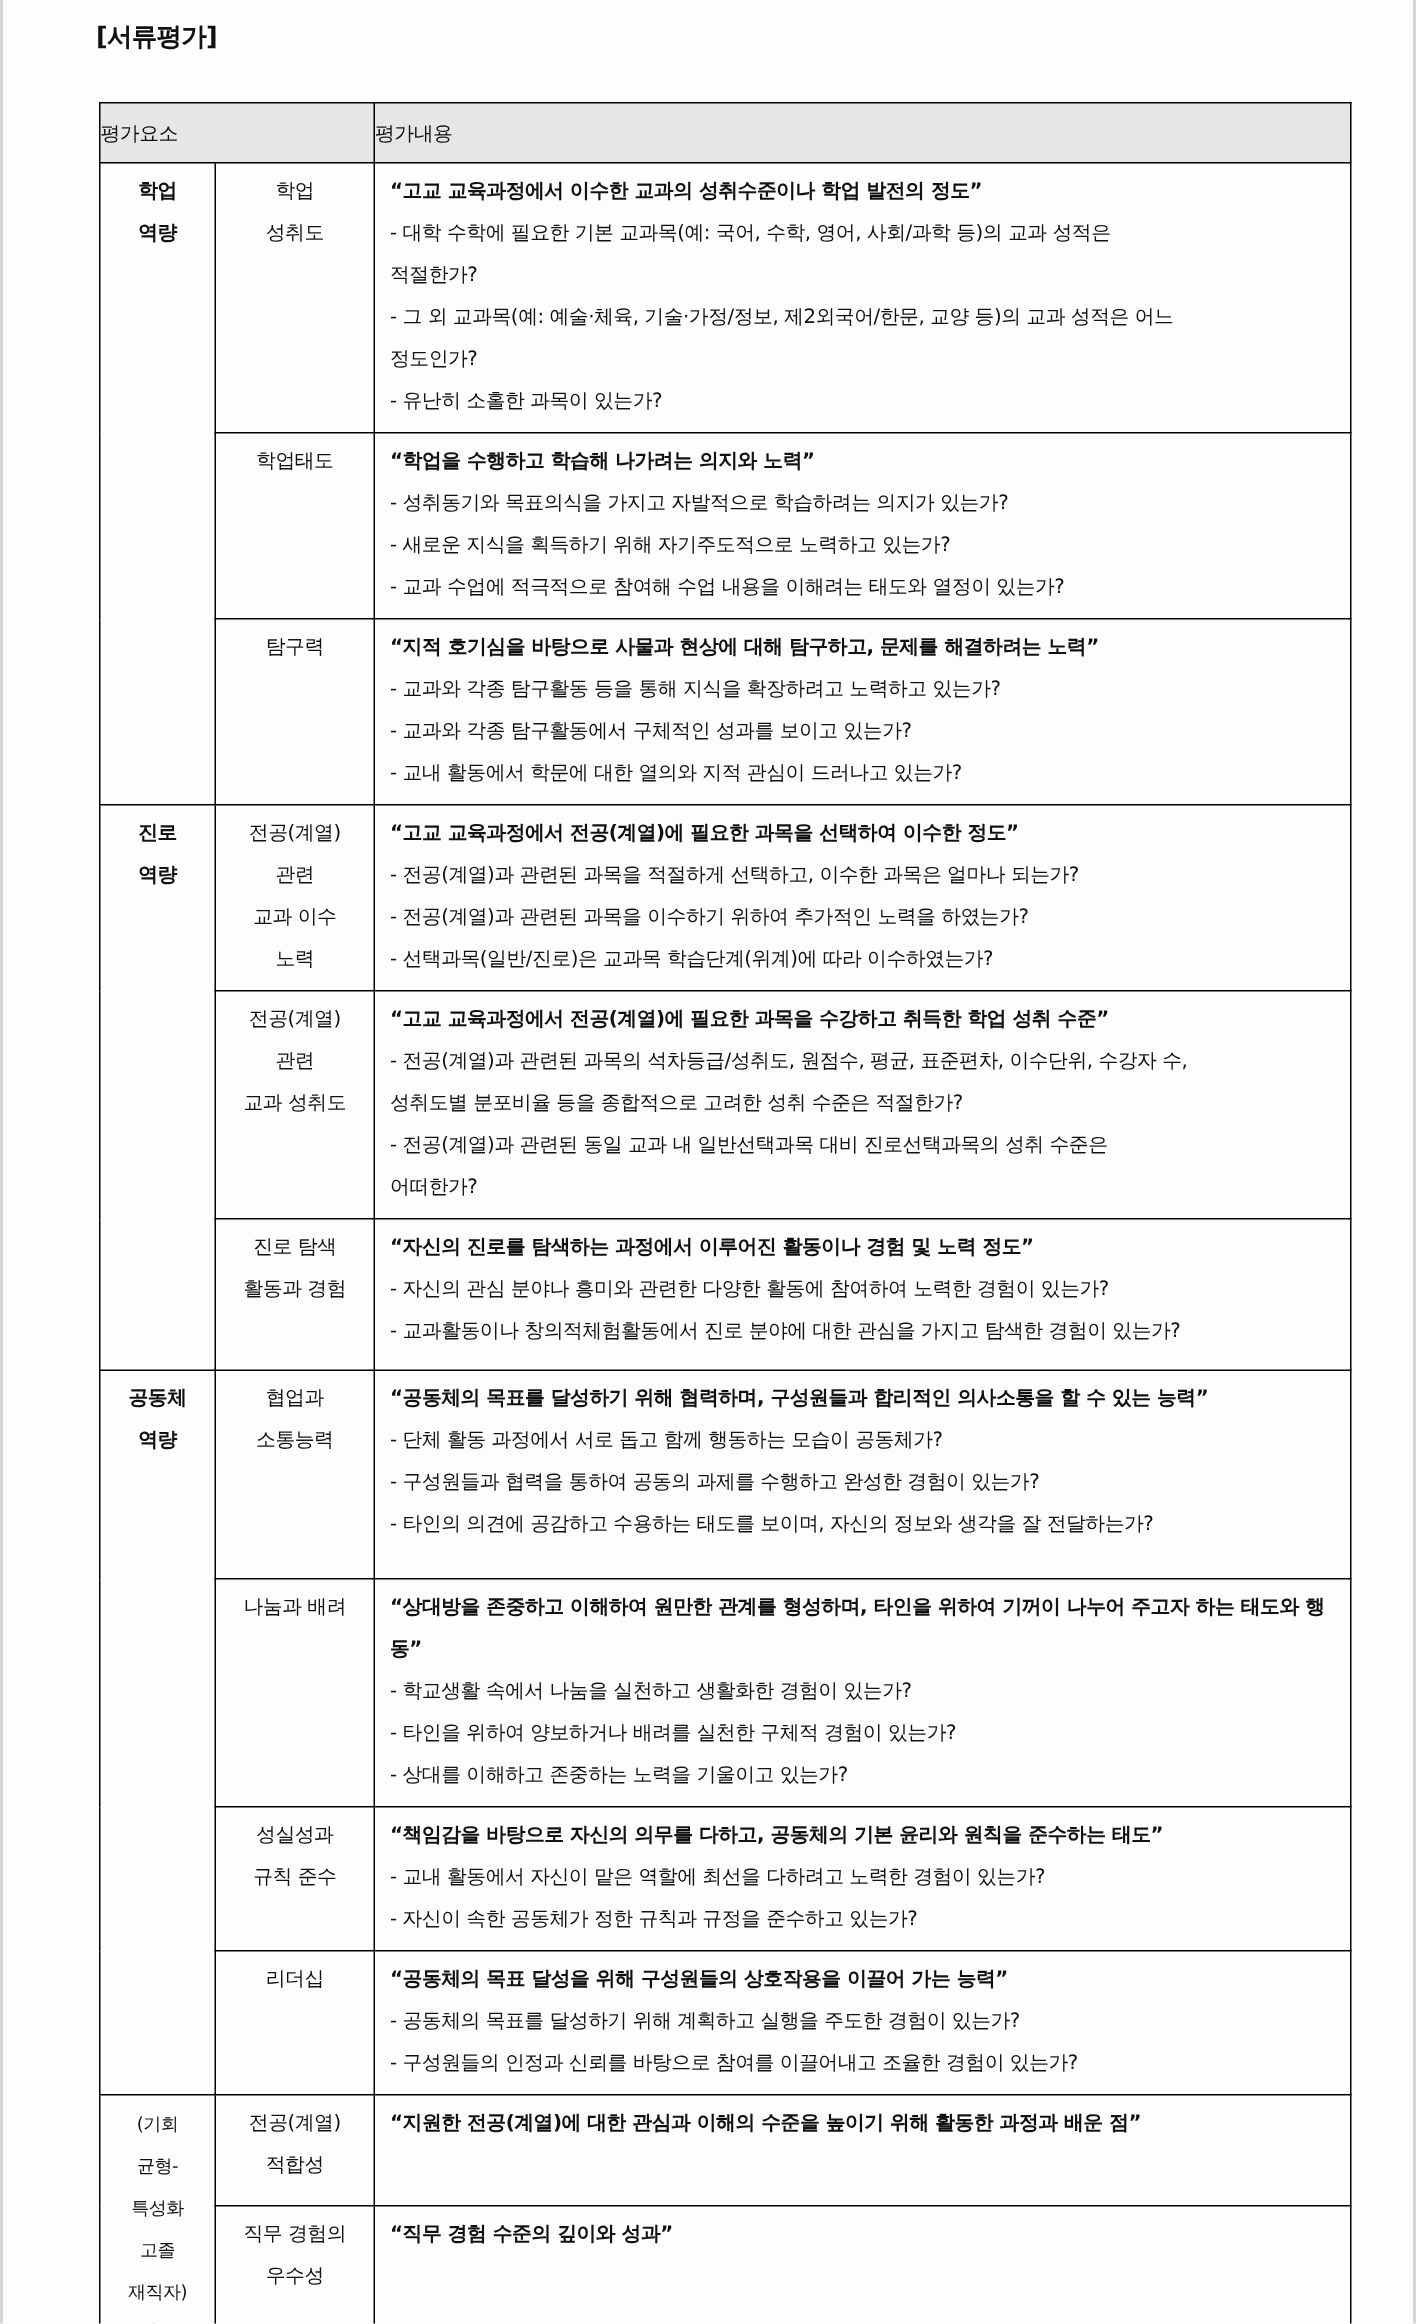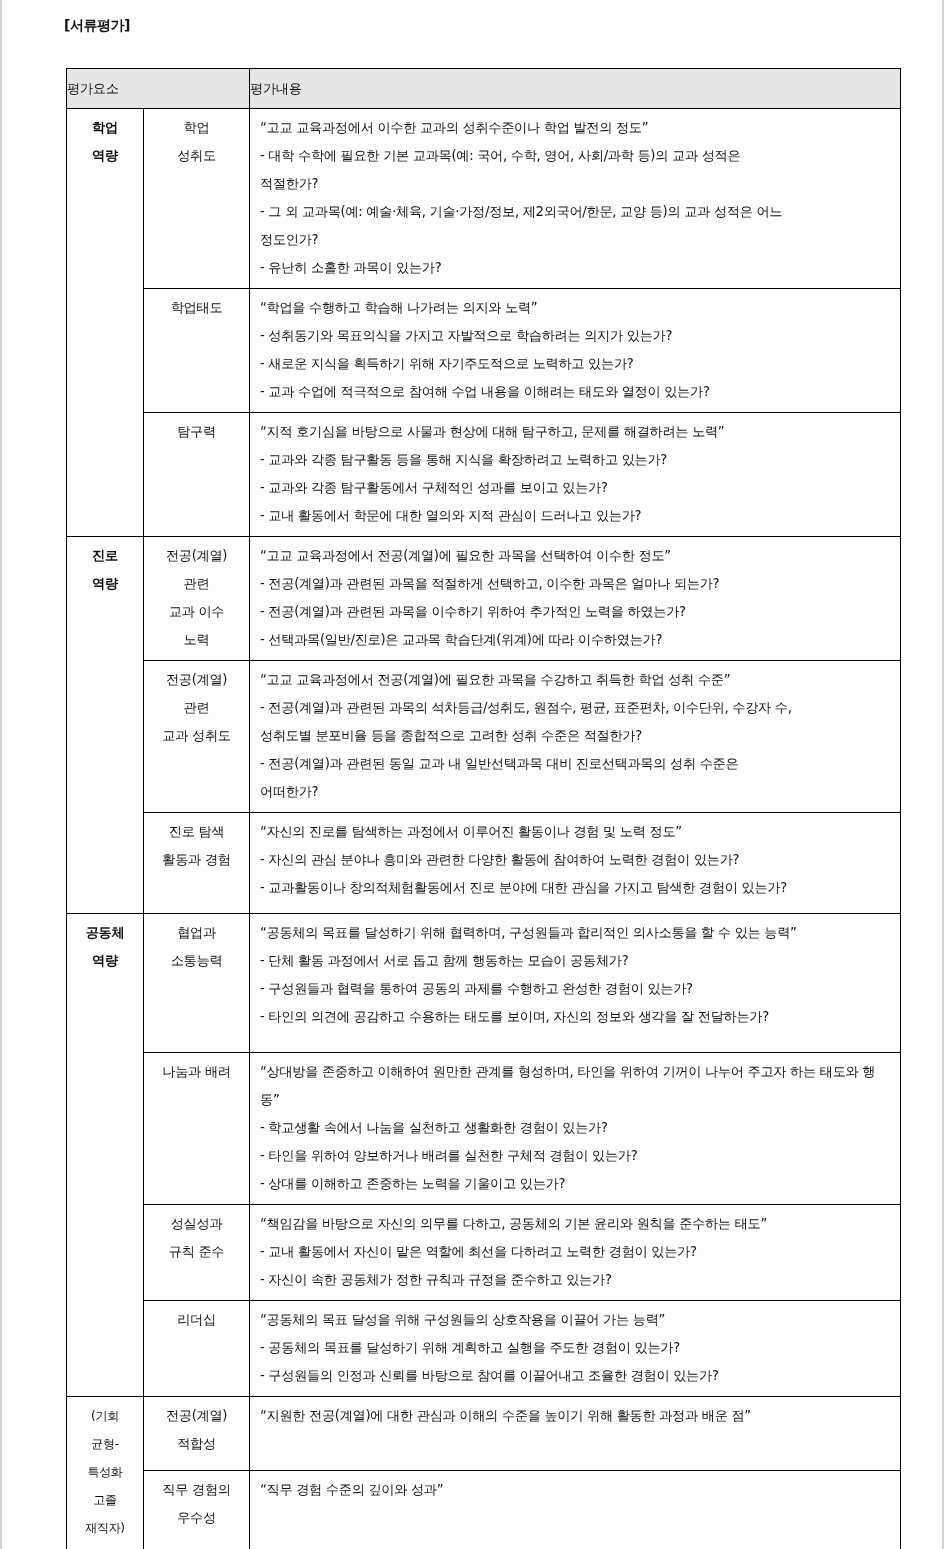--- a/index.html
+++ b/index.html
@@ -9,21 +9,21 @@
     height: 1549px;
     background: #fdfdfd;
     font-family: "DejaVu Sans", sans-serif;
     color: #111;
     position: relative;
     overflow: hidden;
     border-left: 2px solid #d4d4d4;
     border-right: 2px solid #d4d4d4;
   }
   .page { position: absolute; left: 62px; top: 10px; width: 836px; }
-  .h1 { font-size: 14px; font-weight: bold; height: 30px; line-height: 30px; letter-spacing: -0.5px; }
+  .h1 { font-size: 17px; font-weight: bold; height: 30px; line-height: 30px; letter-spacing: -0.5px; }
   .h2 { font-size: 18px; font-weight: bold; height: 27px; line-height: 27px; letter-spacing: -0.5px; }
 
   table.eval {
     position: absolute;
     left: 64px; top: 68px;
     width: 834px;
     border-collapse: collapse;
     table-layout: fixed;
     font-size: 13.2px;
     letter-spacing: -0.3px;
@@ -42,21 +42,21 @@
   }
   col.c1 { width: 77px; }
   col.c2 { width: 106px; }
   col.c3 { width: 651px; }
 
   .cat { text-align: center; font-weight: bold; padding-top: 5px !important; }
   .cat .ln, .sub .ln { line-height: 28px; display: block; }
   .cat .small { font-weight: normal; font-size: 12px; line-height: 28px; display: block; }
   .sub { text-align: center; padding-top: 5px !important; }
   .content { padding: 5px 10px 6px 10px !important; }
-  .content .lead { font-weight: normal; line-height: 28px; display: block; }
+  .content .lead { font-weight: bold; line-height: 28px; display: block; }
   .content .item { line-height: 28px; display: block; }
 </style>
 </head>
 <body>
 
 <div class="page">
   <div class="h1">[서류평가]</div>
 </div>
 
 <table class="eval">

